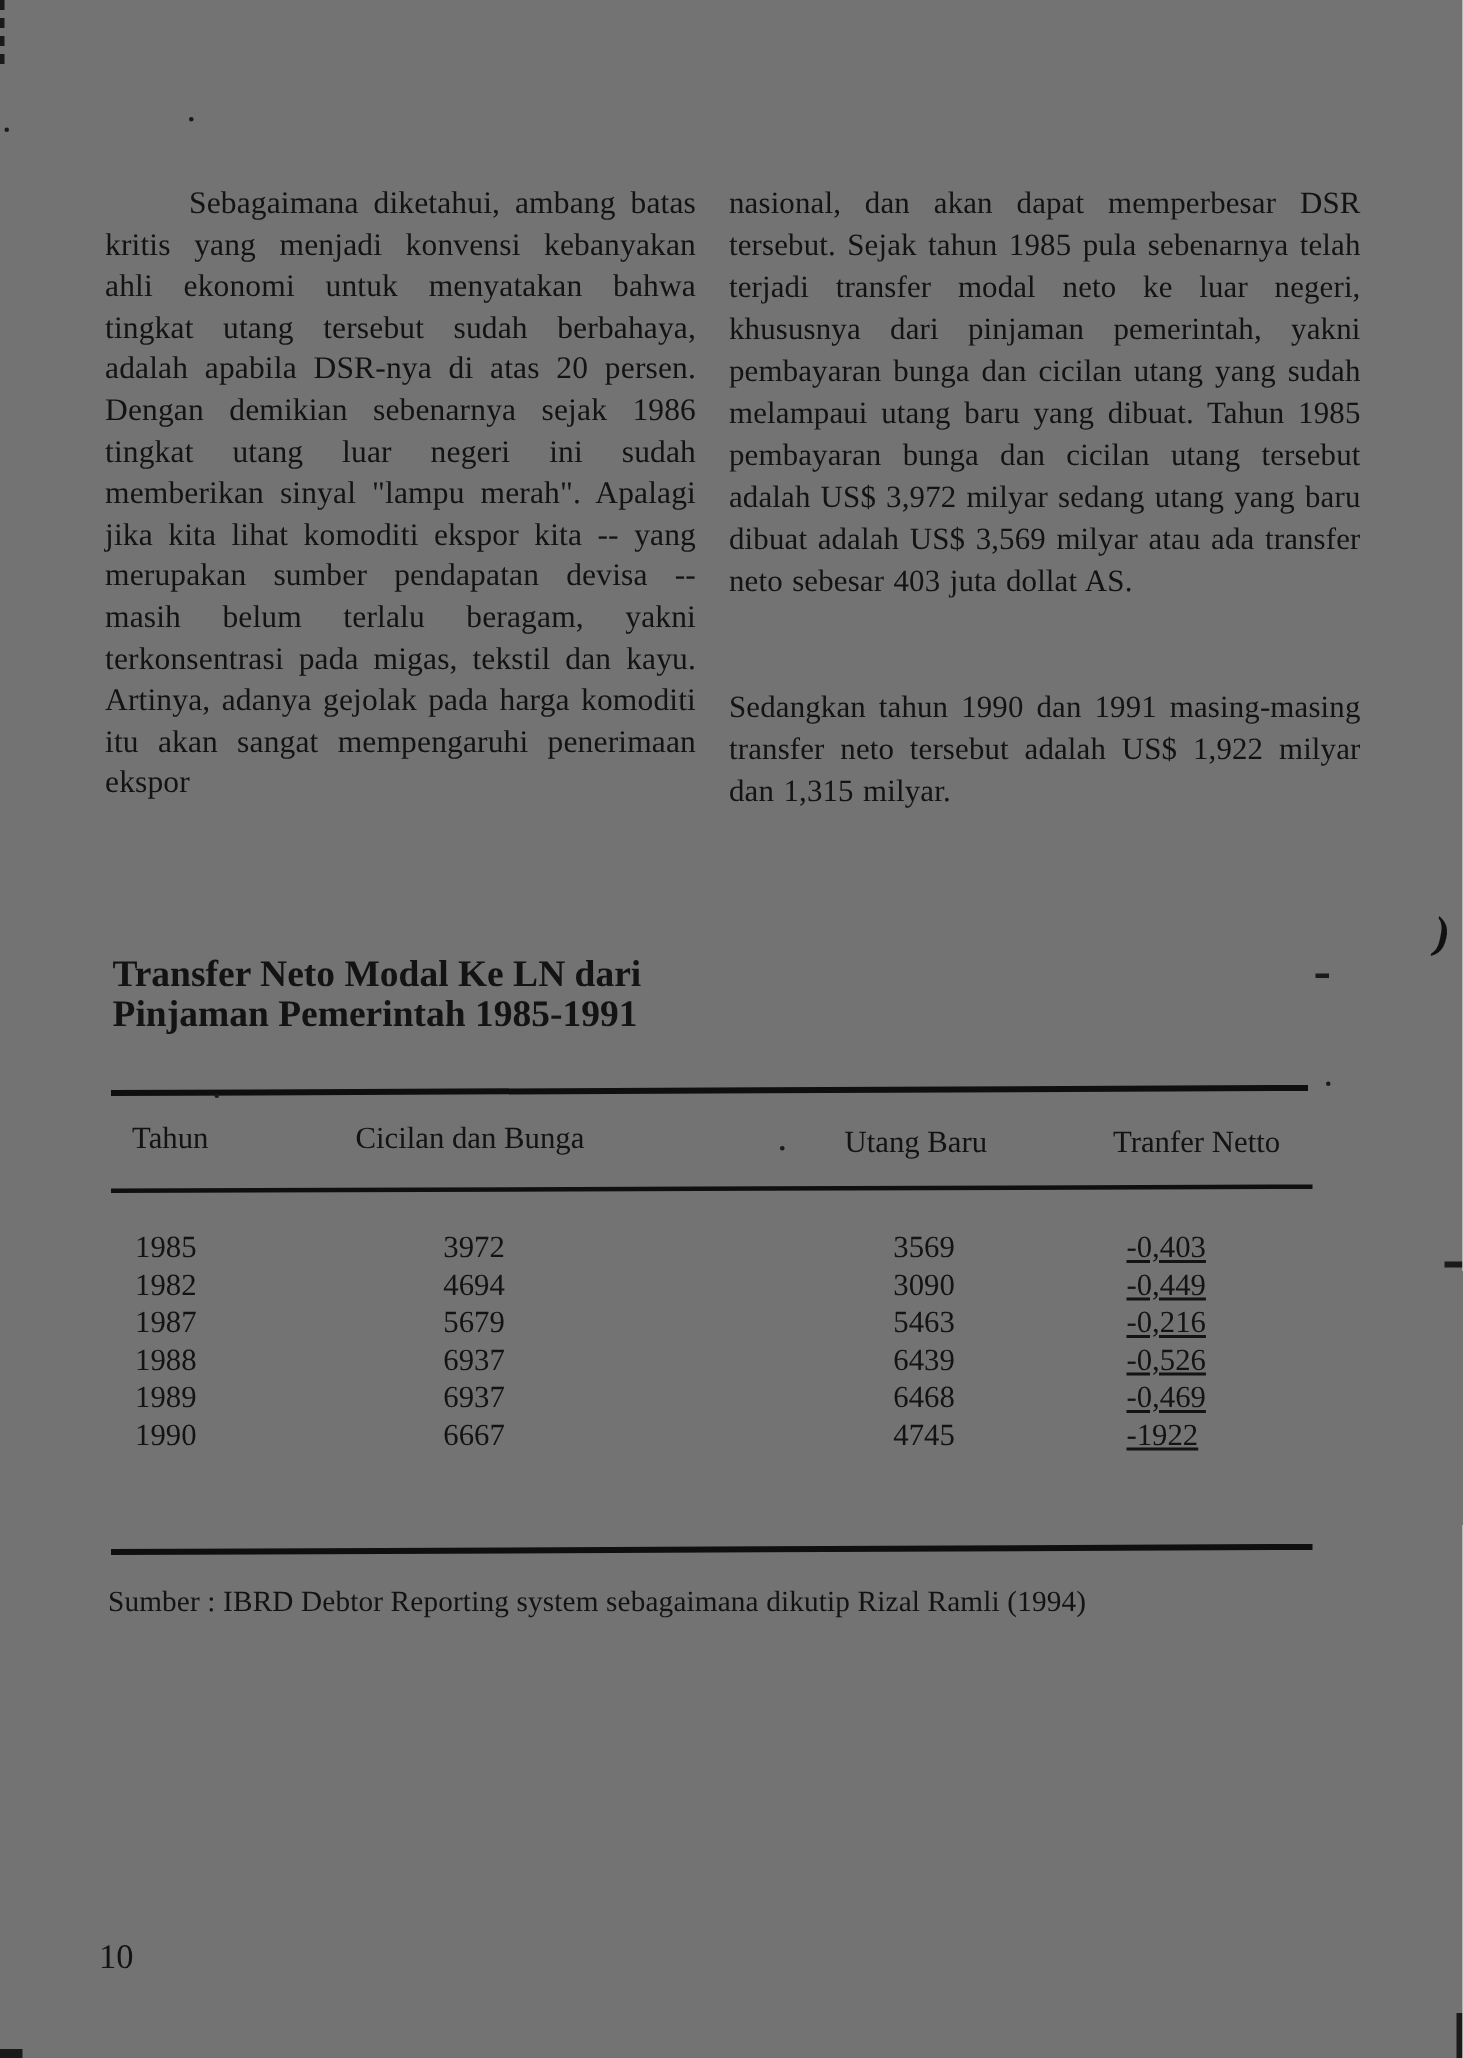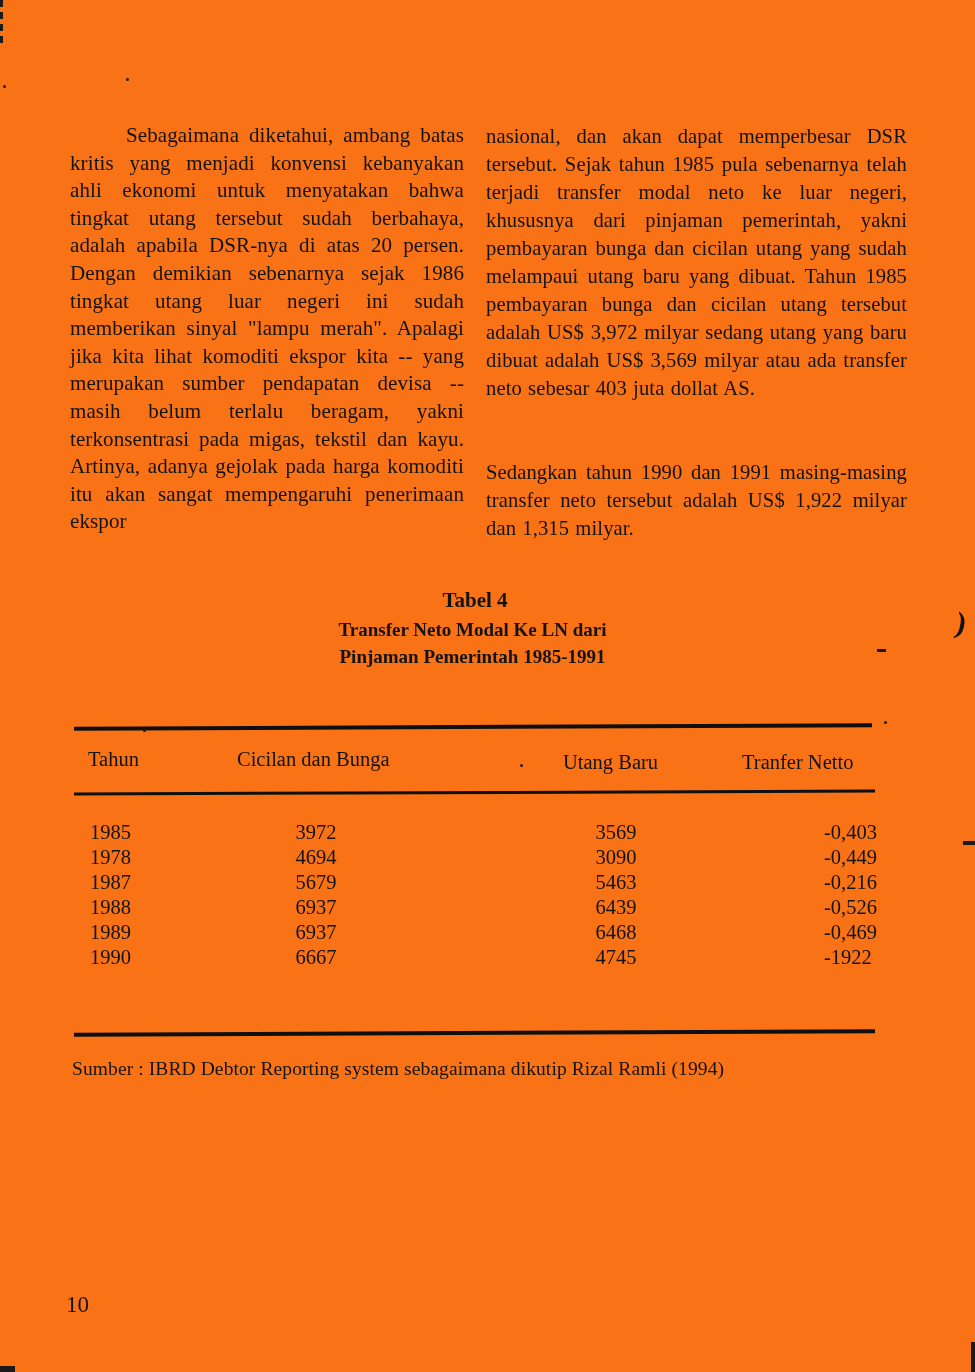--- a/index.html
+++ b/index.html
@@ -1,35 +1,35 @@
 <!DOCTYPE html>
 <html><head>
 <meta charset="utf-8">
 <style>
   html,body { margin:0; padding:0; background:#e8e8e4; }
   .page {
     position:relative;
     width:975px; height:1372px;
     margin:0 auto;
-    background:#f97316;
+    background:#737373;
     font-family:"Liberation Serif", serif;
     color:#131313;
     overflow:hidden;
   }
   
   .col { position:absolute; text-align:justify; letter-spacing:0.1px; word-spacing:1px; }
   .col-left  { left:70px;  top:101px; width:394px; font-size:21px;   line-height:27.6px; text-indent:56px; }
   .col-right-1 { left:486px; top:101px; width:421px; font-size:20.6px; line-height:28px; }
   .col-right-2 { left:486px; top:437px; width:421px; font-size:20.6px; line-height:28px; }
 
   
   .tbl-label { position:absolute; left:75px; top:588px; width:800px; text-align:center;
                font-weight:bold; font-size:21px; }
-  .tbl-title { position:absolute; left:75px; top:616px; width:795px; text-align:center;
-               font-weight:bold; font-size:19px; line-height:27px; }
+  .tbl-title { position:absolute; left:75px; top:636px; width:795px; 
+               font-weight:bold; font-size:25px; line-height:27px; }
 
   
   .rule { position:absolute; background:#0f0f0f; }
   .rule-top { left:74px; top:725px; width:798px; height:4px; transform:rotate(-0.25deg); }
   .rule-mid { left:74px; top:791px; width:801px; height:3px; transform:rotate(-0.2deg); }
   .rule-bot { left:74px; top:1031px; width:801px; height:4px; transform:rotate(-0.25deg); }
 
   
   .thead span { position:absolute; font-size:20.5px; white-space:nowrap; }
   .h-tahun    { left:88px;  top:748px; }
@@ -37,21 +37,21 @@
   .h-utang    { left:563px; top:751px; }
   .h-transfer { left:742px; top:751px; }
 
   
   .tbody { position:absolute; left:0; top:821px; width:975px; }
   .trow  { position:relative; height:25px; font-size:20.5px; }
   .trow span { position:absolute; top:0; white-space:nowrap; }
   .c-tahun    { left:90px;  width:70px; }
   .c-cicilan  { left:260px; width:112px; text-align:center; }
   .c-utang    { left:565px; width:102px; text-align:center; }
-  .c-transfer { left:824px; width:95px;  }
+  .c-transfer { left:751px; width:95px;text-decoration:underline;  }
 
   .source-note { position:absolute; left:72px; top:1058px; font-size:19.5px; letter-spacing:0.1px; }
   .page-number { position:absolute; left:66px; top:1260px; font-size:23px;margin-top:32px; }
 
   
   .art { position:absolute; background:#1a1a1a; }
   .art-dash-left-top { left:0; top:0; width:3px; height:46px;
       background:repeating-linear-gradient(#1a1a1a 0 7px, transparent 7px 12px); }
   .art-dot { width:3px; height:3px; border-radius:50%; }
   .d1 { left:3px;   top:85px; }
@@ -70,21 +70,20 @@
 <body>
 
 <div class="page">
 
   <p class="col col-left">Sebagaimana diketahui, ambang batas kritis yang menjadi konvensi kebanyakan ahli ekonomi untuk menyatakan bahwa tingkat utang tersebut sudah berbahaya, adalah apabila DSR-nya di atas 20 persen. Dengan demikian sebenarnya sejak 1986 tingkat utang luar negeri ini sudah memberikan sinyal "lampu merah". Apalagi jika kita lihat komoditi ekspor kita -- yang merupakan sumber pendapatan devisa -- masih belum terlalu beragam, yakni terkonsentrasi pada migas, tekstil dan kayu. Artinya, adanya gejolak pada harga komoditi itu akan sangat mempengaruhi penerimaan ekspor</p>
 
   <p class="col col-right-1">nasional, dan akan dapat memperbesar DSR tersebut. Sejak tahun 1985 pula sebenarnya telah terjadi transfer modal neto ke luar negeri, khususnya dari pinjaman pemerintah, yakni pembayaran bunga dan cicilan utang yang sudah melampaui utang baru yang dibuat. Tahun 1985 pembayaran bunga dan cicilan utang tersebut adalah US$ 3,972 milyar sedang utang yang baru dibuat adalah US$ 3,569 milyar atau ada transfer neto sebesar 403 juta dollat AS.</p>
 
   <p class="col col-right-2">Sedangkan tahun 1990 dan 1991 masing-masing transfer neto tersebut adalah US$ 1,922 milyar dan 1,315 milyar.</p>
 
-  <div class="tbl-label">Tabel 4</div>
   <div class="tbl-title">
     <div>Transfer Neto Modal Ke LN dari</div>
     <div>Pinjaman Pemerintah 1985-1991</div>
   </div>
 
   <div class="rule rule-top"></div>
   <div class="rule rule-mid"></div>
   <div class="rule rule-bot"></div>
 
   <div class="thead">
@@ -97,21 +96,21 @@
   <div class="tbody">
 
       <div class="trow">
         <span class="c-tahun">1985</span>
         <span class="c-cicilan">3972</span>
         <span class="c-utang">3569</span>
         <span class="c-transfer">-0,403</span>
       </div>
 
       <div class="trow">
-        <span class="c-tahun">1978</span>
+        <span class="c-tahun">1982</span>
         <span class="c-cicilan">4694</span>
         <span class="c-utang">3090</span>
         <span class="c-transfer">-0,449</span>
       </div>
 
       <div class="trow">
         <span class="c-tahun">1987</span>
         <span class="c-cicilan">5679</span>
         <span class="c-utang">5463</span>
         <span class="c-transfer">-0,216</span>

